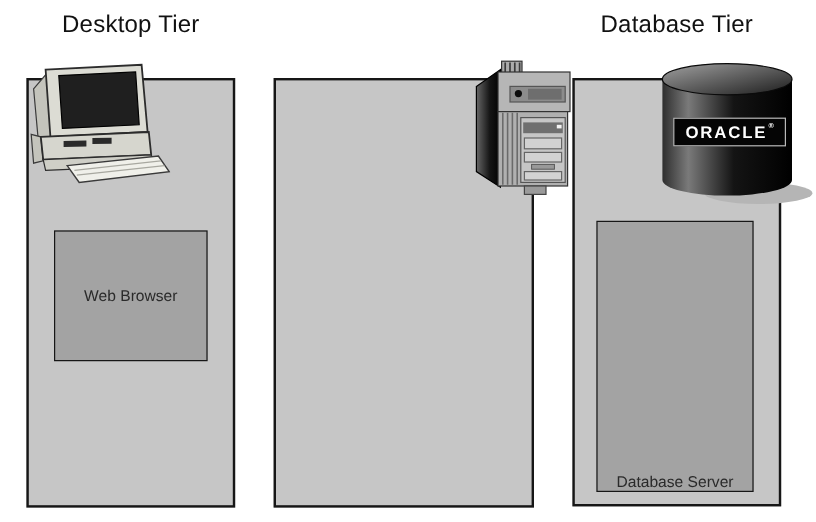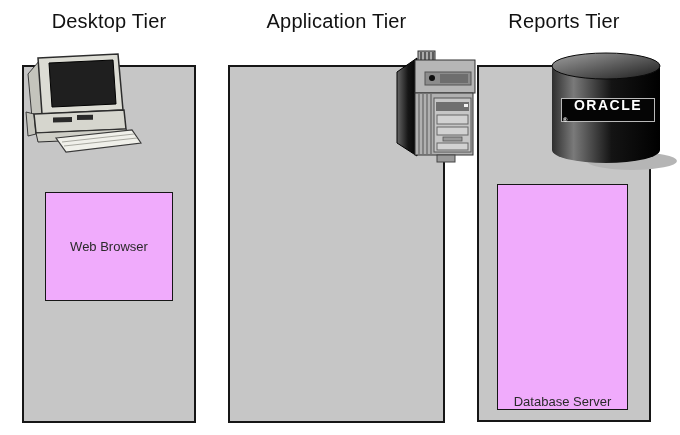--- a/index.html
+++ b/index.html
@@ -9,51 +9,50 @@
   }
   .tier-title {
     position:absolute; top:9px; font-size:20px; line-height:24px;
     color:#111; text-align:center; letter-spacing:0.2px;
   }
   .panel {
     position:absolute; top:65px; height:358px; background:#c6c6c6;
     border:2px solid #161616; box-sizing:border-box;
   }
   .white-box {
-    position:absolute; background:#f0abfc; border:1.5px solid #161616;
+    position:absolute; background:#a3a3a3; border:1.5px solid #161616;
     box-sizing:border-box; display:flex; align-items:center; justify-content:center;
     font-size:13px; color:#2a2a2a; text-align:center; white-space:pre-line;
   }
   .app-stack {
     position:absolute; left:238px; top:97px; width:196px; height:306px;
     display:flex; flex-direction:column; justify-content:space-between;
   }
   .app-box {
     height:44px; background:#ffffff; border:1.5px solid #161616;
     box-sizing:border-box; display:flex; align-items:center; justify-content:center;
     font-size:13px; color:#2a2a2a; text-align:center; white-space:pre-line; line-height:15px;
   }
   .icon-abs { position:absolute; }
   .oracle-wrap { position:absolute; left:548px; top:50px; width:130px; height:122px; }
   .oracle-label {
     position:absolute; left:13px; top:48px; width:94px; height:24px;
     background:#050505; border:1px solid #b9b9b9; box-sizing:border-box;
     display:flex; align-items:center; justify-content:center;
-    color:#ffffff; font-size:14px; font-weight:bold; letter-spacing:1.5px;flex-direction:column;
+    color:#ffffff; font-size:14px; font-weight:bold; letter-spacing:1.5px;
   }
   .oracle-label sup { font-size:6px; letter-spacing:0; margin-left:1px; align-self:flex-start; margin-top:4px; }
 </style>
 </head>
 <body>
 
 <div class="stage">
 
   <div class="tier-title" style="left:22px; width:174px;">Desktop Tier</div>
-  <div class="tier-title" style="left:228px; width:217px;">Application Tier</div>
-  <div class="tier-title" style="left:477px; width:174px;">Reports Tier</div>
+  <div class="tier-title" style="left:477px; width:174px;">Database Tier</div>
 
   <div class="panel" style="left:22px; width:174px;"></div>
   <div class="panel" style="left:228px; width:217px;"></div>
   <div class="panel" style="left:477px; width:174px; height:357px;"></div>
 
   <div class="white-box" style="left:45px; top:192px; width:128px; height:109px;">
     <span>Web Browser</span>
   </div>
 
 

